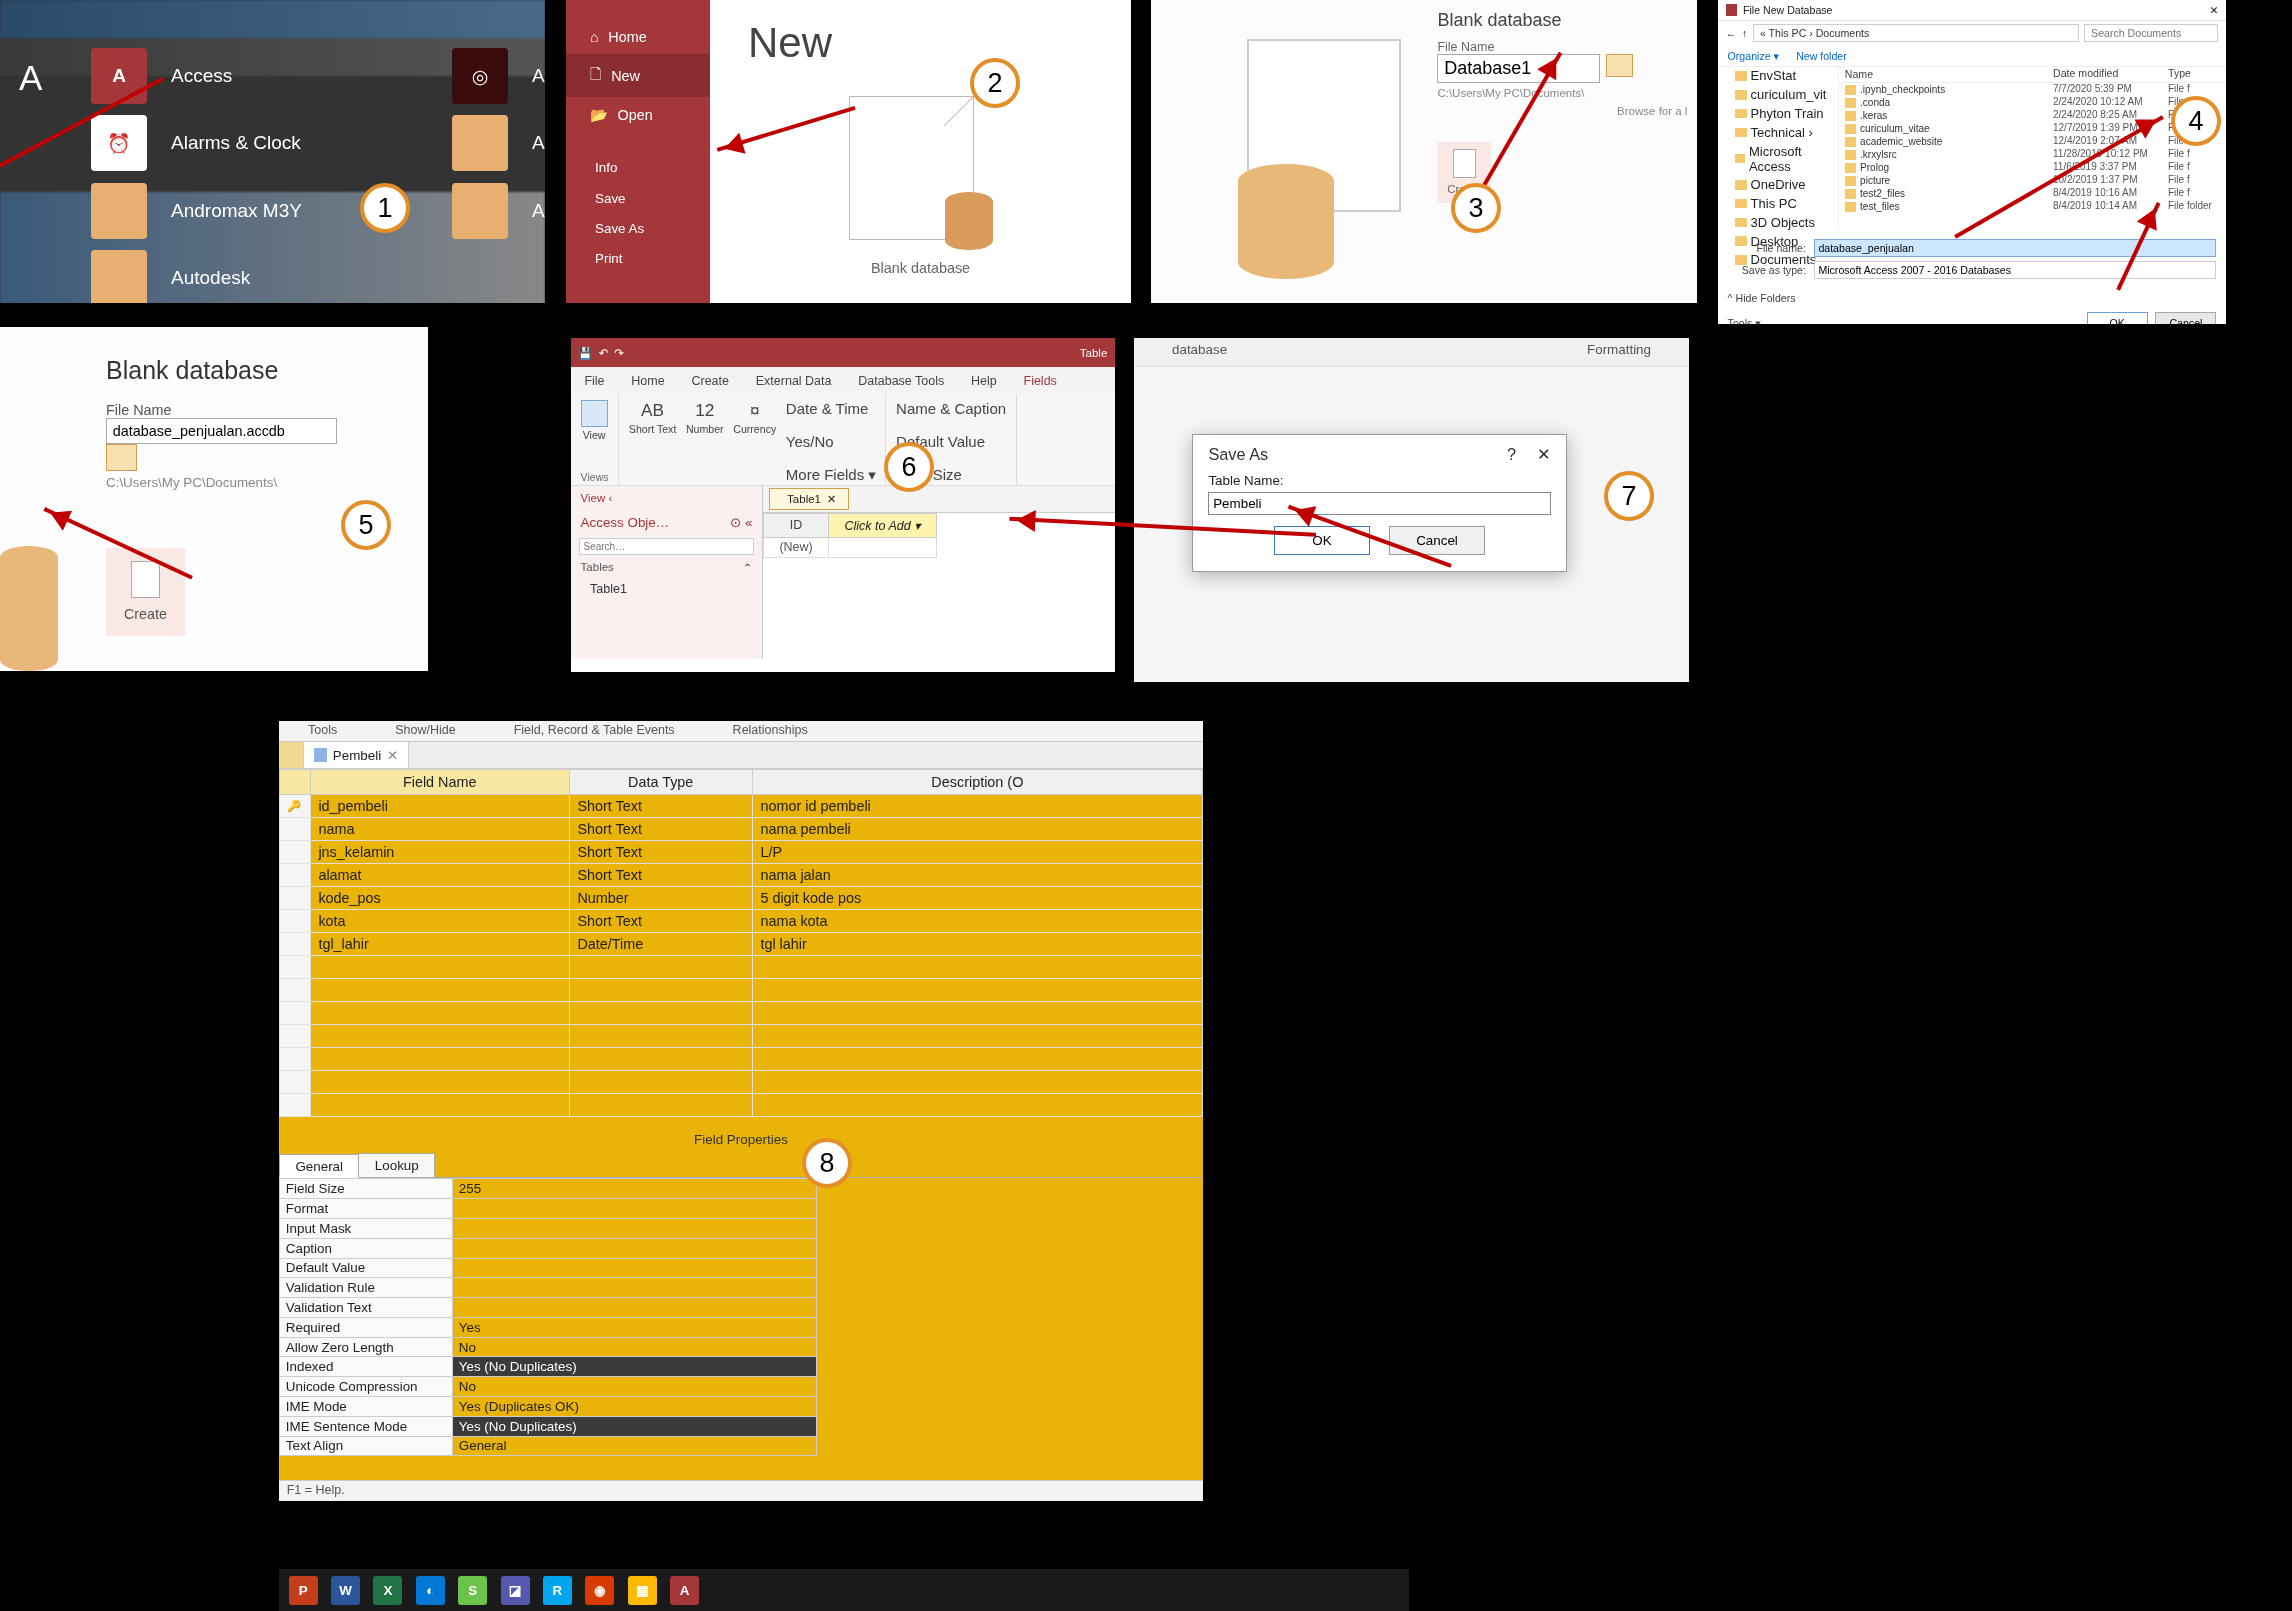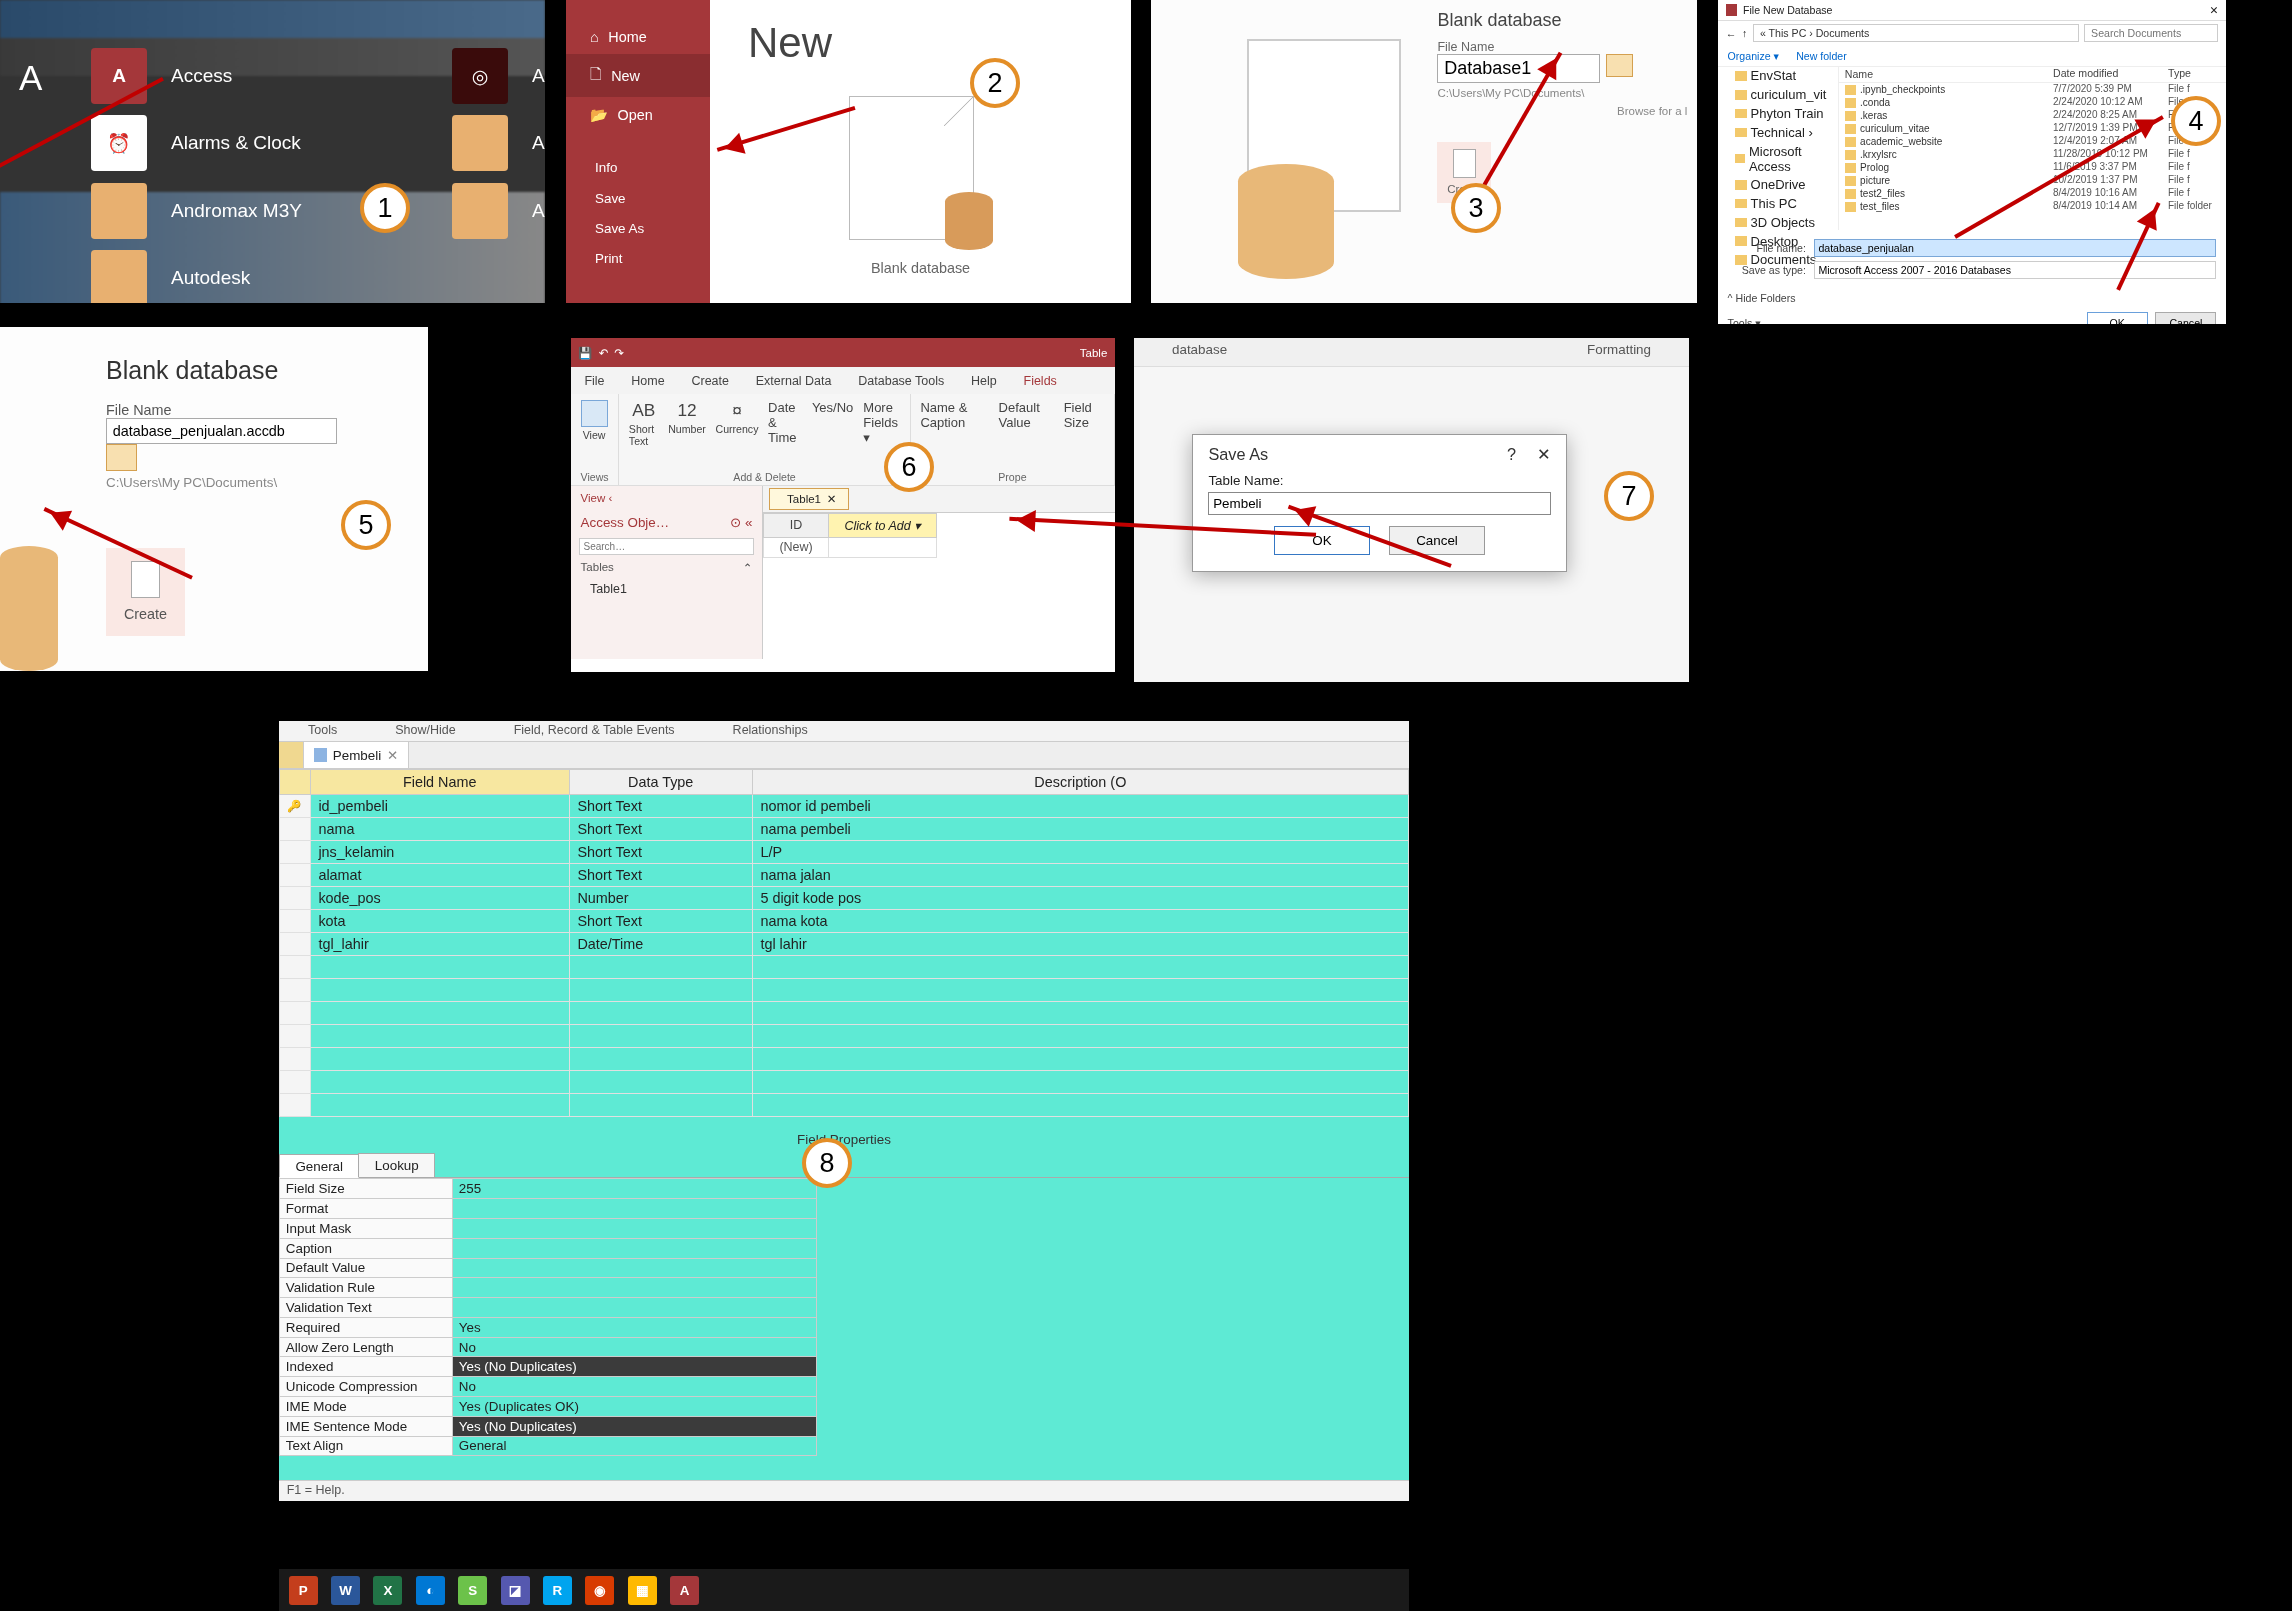--- a/index.html
+++ b/index.html
@@ -98,21 +98,21 @@
   #p6 .titlebar .spacer{flex:1;}
   #p6 .tabs { height:27px; background:#f3f3f3; display:flex; align-items:flex-end; font-size:12.5px; }
   #p6 .tabs .tab { padding:5.8px 13.4px; color:#444; }
   #p6 .tabs .tab.ctx { color:#a4373a; }
   #p6 .ribbon { height:92px; border-bottom:1px solid #ddd; display:flex; background:#f6f6f6; font-size:11.5px; }
   #p6 .ribbon .grp { border-right:1px solid #ddd; padding:5.8px 9.6px 1.9px; display:flex; flex-direction:column; }
   #p6 .ribbon .grp .row { display:flex; gap:9.6px; flex:1; }
   #p6 .ribbon .grp .cap { text-align:center; font-size:10.6px; color:#666; padding-top:1.9px; }
   #p6 .ribbon .btn { display:flex; flex-direction:column; align-items:center; gap:1.9px; font-size:10.6px; color:#444; }
   #p6 .ribbon .btn .ic { width:27px; height:27px; background:#d9e8f6; border:1px solid #7aa7d8; }
-  #p6 .ribbon .small { display:flex; flex-direction:row; gap:10px; font-size:13px; color:#444; }
+  #p6 .ribbon .small { display:flex; flex-direction:column; gap:16px; font-size:15px; color:#444; }
   #p6 .body6 { display:flex; height:calc(100% - 161px); }
   #p6 .navpane { width:192px; border-right:1px solid #ccc; background:#f9f0ef; font-size:13.4px; }
   #p6 .navpane .hd { padding:5.8px 9.6px; display:flex; justify-content:space-between; color:#a4373a; }
   #p6 .navpane .search { margin:1.9px 7.7px; }
   #p6 .navpane .search input{ width:100%; border:1px solid #ccc; padding:1.9px 3.8px; font-size:10px;}
   #p6 .navpane .sect { padding:3.8px 9.6px; font-size:11.5px; color:#555; display:flex; justify-content:space-between;}
   #p6 .navpane .item { padding:3.8px 19px; font-size:12.5px; color:#333; }
   #p6 .sheet { flex:1; background:#fff; }
   #p6 .sheet .tabhdr { height:27px; display:flex; align-items:center; border-bottom:1px solid #ccc; background:#f3f3f3; padding-left:5.8px; }
   #p6 .sheet .tabhdr .t { background:#fff8dc; border:1px solid #d4a050; padding:2.9px 11.5px; font-size:11.5px; display:flex; gap:5.8px; align-items:center; }
@@ -130,21 +130,21 @@
   #p7 .dlg .dtitle .sp{flex:1;}
   #p7 .dlg .dtitle .q{ margin-right:21px;}
   #p7 .dlg .dtitle .x{ }
   #p7 .dlg .dbody { padding: 3.8px 15.4px 11.5px; font-size:13.4px; }
   #p7 .dlg .dbody input { width:100%; border:1px solid #888; padding:2.9px 3.8px; font-size:13.4px; margin-top:3.8px; }
   #p7 .dlg .dbtns { display:flex; justify-content:center; gap:19px; }
   #p7 .dlg .dbtns button { width:96px; height:29px; font-size:13.4px; background:#f0f0f0; border:1px solid #999; }
   #p7 .dlg .dbtns button.primary { border:1.9px solid #3577c4; background:#fff; }
 
   
-  #p8 { left:279px; top:721px; width:1130px; height:780px; background:#5eead4; font-size:14.4px; }
+  #p8 { left:279px; top:721px; width:924px; height:780px; background:#eab308; font-size:14.4px; }
   #p8 .top { height:21px; background:#f3f3f3; display:flex; font-size:12.5px; color:#555; border-bottom:1px solid #ccc; }
   #p8 .top div{ padding:1.9px 29px; }
   #p8 .tabbar { height:27px; background:#eee; display:flex; align-items:center; border-bottom:1px solid #ccc; }
   #p8 .tabbar .rs { width:25px; height:100%; border-right:1px solid #ccc; background:#f0d890; }
   #p8 .tabbar .t { display:flex; align-items:center; gap:5.8px; padding:0 9.6px; background:#fff; height:100%; border-right:1px solid #ccc; font-size:13.4px; }
   #p8 .tabbar .t .ic{ width:13.4px; height:13.4px; background:#8db4e2; }
   #p8 .tabbar .t .x{ color:#888; cursor:pointer;}
   #p8 table.fields { border-collapse:collapse; width:100%; }
   #p8 table.fields th { background:#f7e7a0; border:1px solid #ccc; padding:3.8px 9.6px; font-weight:400; font-size:14.4px; }
   #p8 table.fields th.fn { width:259px; }

